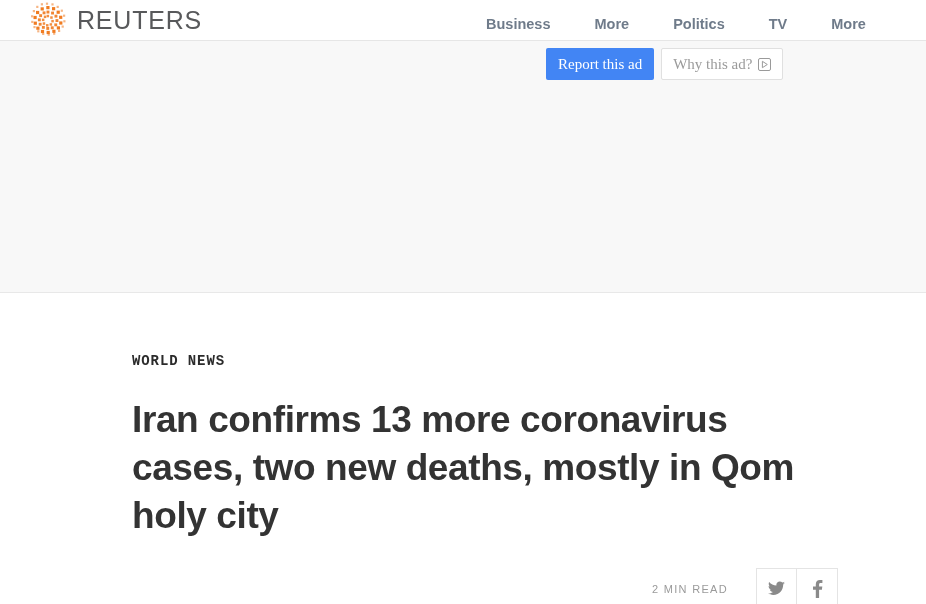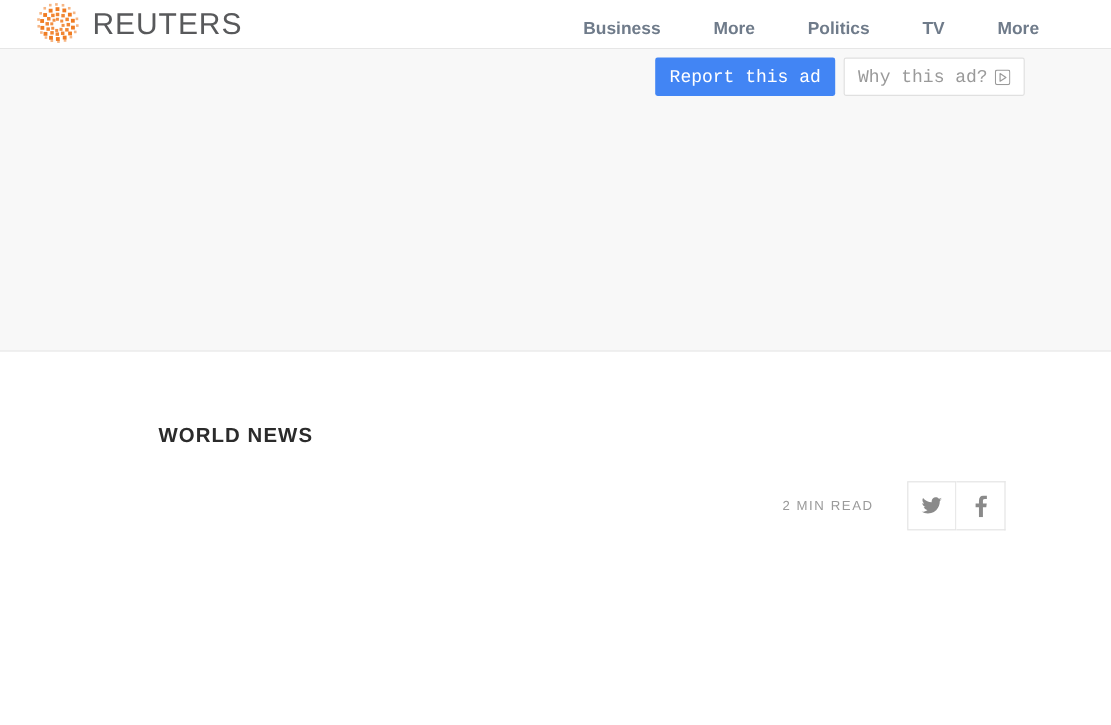--- a/index.html
+++ b/index.html
@@ -95,56 +95,57 @@
     background: #4285f4;
     color: #ffffff;
     font-size: 15px;
     display: flex;
     align-items: center;
     justify-content: center;
     padding: 0 12px;
     border: none;
     border-radius: 2px;
     cursor: pointer;
-    font-family: Liberation Mono, monospace;
+    font-family: Liberation Serif, serif;
     white-space: nowrap;
   }
   .btn-why {
     background: #ffffff;
     color: #9a9a9a;
     font-size: 15px;
     display: flex;
     align-items: center;
     justify-content: center;
     gap: 6px;
     padding: 0 11px;
     margin-left: 7px;
     border: 1px solid #e0e0e0;
     border-radius: 2px;
     cursor: pointer;
-    font-family: Liberation Mono, monospace;
+    font-family: Liberation Serif, serif;
     white-space: nowrap;
   }
   .adchoices-icon {
     display: inline-flex;
     align-items: center;
   }
 
   
   .article {
     padding-left: 132px;
     padding-right: 60px;
     box-sizing: border-box;
   }
   .kicker-row {
     padding-top: 60px;
     display: flex;
     align-items: center;
-    font-size: 17px;
+    font-size: 14px;
     letter-spacing: 0.9px;
+    font-family: Liberation Mono, monospace;
   }
   .kicker-section {
     color: #2b2b2b;
     font-weight: 700;
   }
   .kicker-meta {
     color: #8e8e8e;
     font-weight: 400;
     margin-left: 12px;
   }
@@ -290,20 +291,21 @@
     </div>
   </div>
 </section>
 
 <main class="article">
 
   <div class="kicker-row">
     <span class="kicker-section">WORLD NEWS</span>
   </div>
 
+  <h1 class="headline">Iran confirms 13 more coronavirus cases, two new deaths, mostly in Qom holy city</h1>
 
   <div class="article-footer">
     <span class="read-time">2 MIN READ</span>
     <div class="share-group">
       <button class="share-btn">
         <span>
           <svg width="17" height="15" viewBox="0 0 24 20" aria-hidden="true">
             <path fill="#8a8a8a" d="M24 2.4c-.9.4-1.8.7-2.8.8 1-.6 1.8-1.6 2.2-2.7-1 .6-2 1-3.1 1.2C19.3.6 18 0 16.6 0c-2.7 0-4.8 2.2-4.8 4.8 0 .4 0 .8.1 1.1C7.8 5.7 4.1 3.7 1.7.7c-.4.8-.7 1.6-.7 2.5 0 1.7.8 3.1 2.1 4-.8 0-1.5-.2-2.2-.6v.1c0 2.3 1.6 4.3 3.8 4.7-.4.1-.8.2-1.3.2-.3 0-.6 0-.9-.1.6 1.9 2.4 3.3 4.5 3.3-1.6 1.3-3.7 2.1-6 2.1-.4 0-.8 0-1.1-.1 2.1 1.4 4.7 2.2 7.5 2.2 9.1 0 14-7.5 14-14v-.6c1-.7 1.8-1.6 2.6-2.6z"></path>
           </svg>
         </span>

